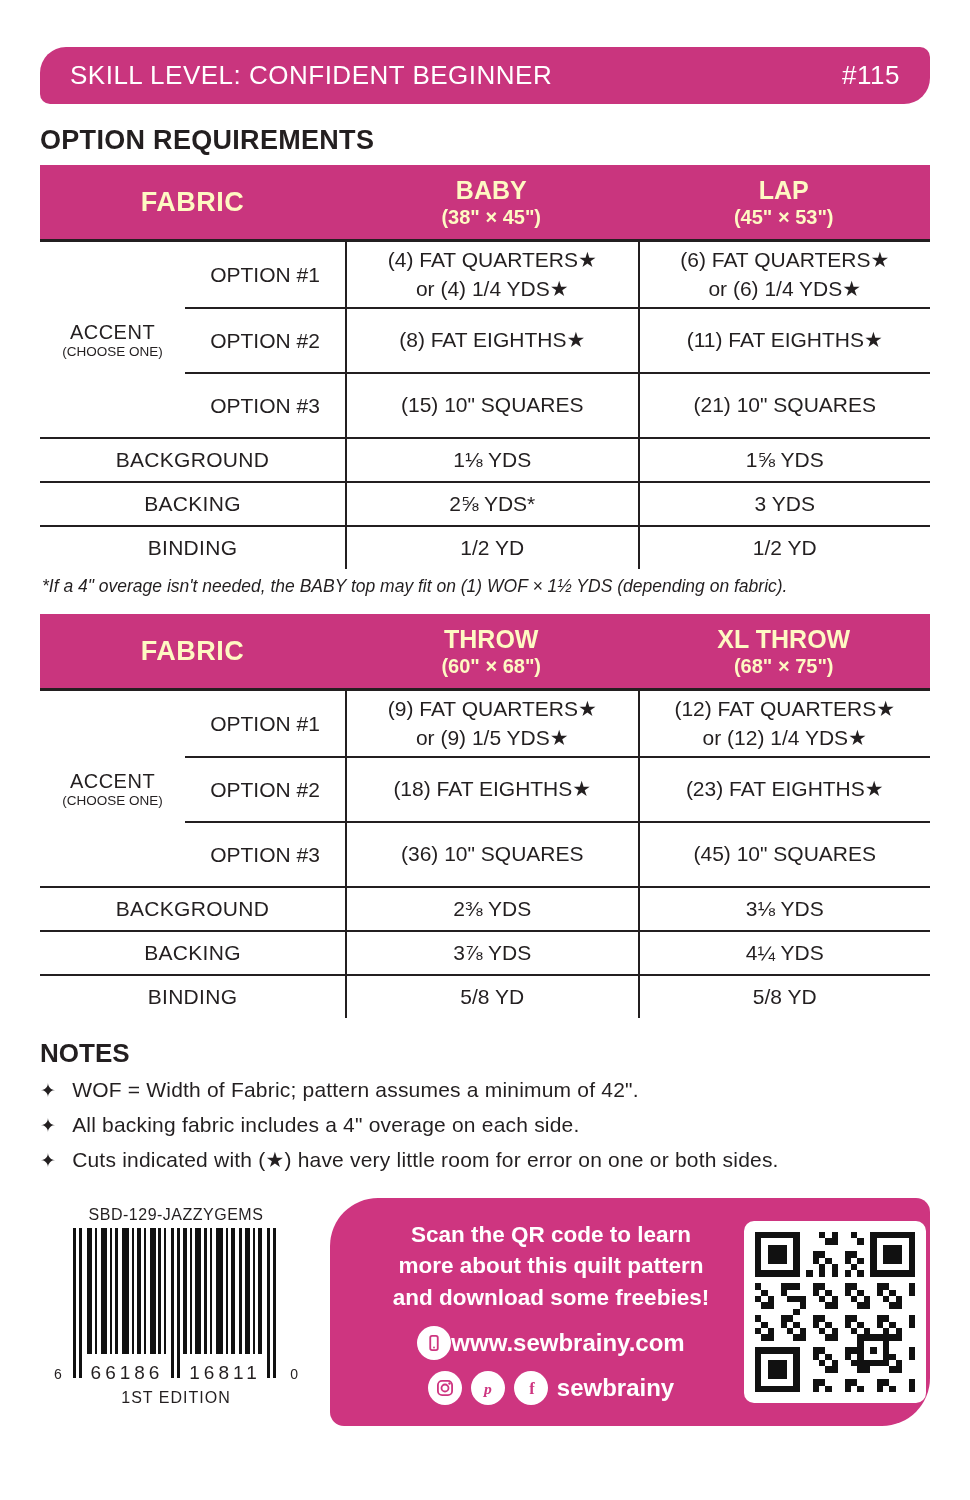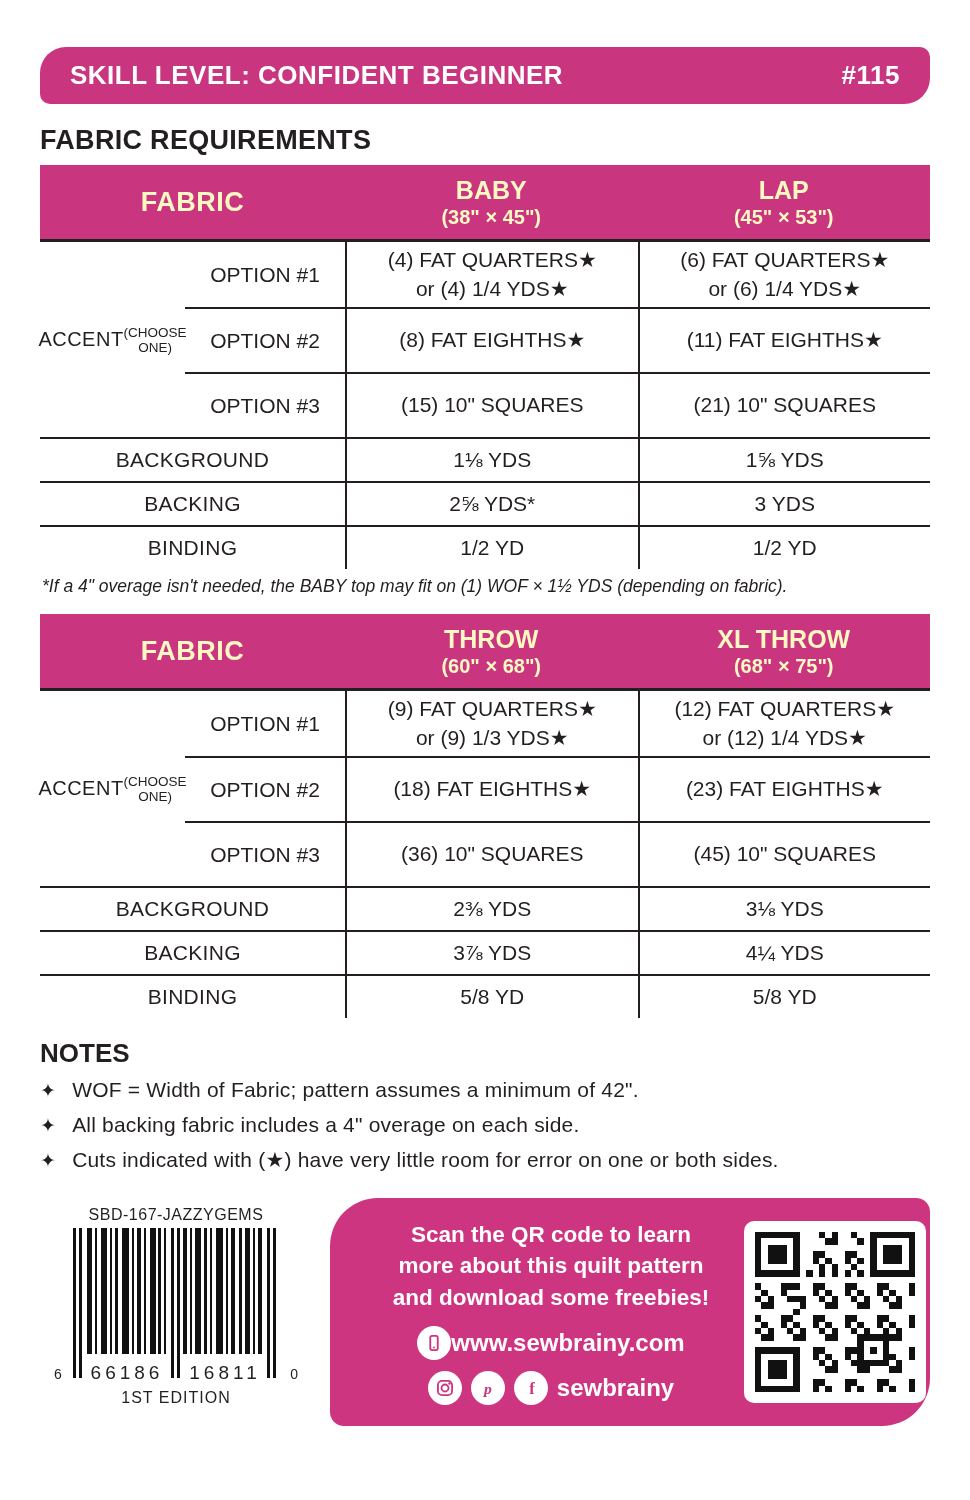--- a/index.html
+++ b/index.html
@@ -11,37 +11,37 @@
   html,body{ margin:0; padding:0; }
   body{
     width:970px; height:1500px; background:#fff; color:var(--ink);
     font-family:"Liberation Sans","DejaVu Sans",sans-serif; overflow:hidden;
   }
   
   .topbar{
     margin:47px 40px 0; height:57px; background:var(--pink);
     border-radius:26px 10px 26px 10px;
     display:flex; align-items:center; justify-content:space-between;
-    padding:0 30px; color:#fff; font-weight:bold; font-size:26px; letter-spacing:.5px;
+    padding:0 30px; color:#fff; font-weight:normal; font-size:26px; letter-spacing:.5px;
   }
   .section-title{ margin:21px 40px 9px; font-size:27px; font-weight:bold; letter-spacing:.3px; }
 
   
   .ftable{ margin:0 40px; }
   .thead{
     background:var(--pink); height:74px; display:flex; align-items:center;
     color:#fef9c3; font-weight:bold; text-align:center;
   }
   .th-fabric{ width:305px; font-size:27px; letter-spacing:.5px; }
   .th{ flex:1; line-height:1.2; }
   .tname{ font-size:25px; }
   .tsize{ font-size:20px; }
   .tbody{ border-top:3px solid var(--ink); font-size:21px; }
   .opts{ display:flex; }
-  .accent{ width:145px; display:flex; flex-direction:row; justify-content:center; align-items:center; text-align:center; }
+  .accent{ width:145px; display:flex; flex-direction:column; justify-content:center; align-items:center; text-align:center; }
   .accent-main{ font-size:20px; letter-spacing:.5px; }
   .accent-sub{ font-size:13.5px; }
   .optcol{ flex:1; display:flex; flex-direction:column; }
   .oprow{ display:flex; min-height:65px; }
   .oprow + .oprow{ border-top:2.5px solid var(--ink); }
   .oplabel{ width:160px; display:flex; align-items:center; justify-content:center; }
   .cell{
     flex:1; border-left:2.5px solid var(--ink); display:flex; align-items:center;
     justify-content:center; text-align:center; white-space:pre-line; line-height:1.35;
     padding:4px 10px;
@@ -88,21 +88,21 @@
   #qr{ width:160px; height:160px; }
 </style>
 </head>
 <body>
 
 <div class="topbar">
   <span>SKILL LEVEL: CONFIDENT BEGINNER</span>
   <span>#115</span>
 </div>
 
-<div class="section-title">FABRIC REQUIREMENTS</div>
+<div class="section-title">OPTION REQUIREMENTS</div>
 
 <div class="ftable">
   <div class="thead">
     <div class="th-fabric">FABRIC</div>
     <div class="th">
       <div class="tname">BABY</div>
       <div class="tsize">(38" × 45")</div>
     </div>
     <div class="th">
       <div class="tname">LAP</div>
@@ -171,21 +171,21 @@
   <div class="tbody">
     <div class="opts">
       <div class="accent">
         <div class="accent-main">ACCENT</div>
         <div class="accent-sub">(CHOOSE ONE)</div>
       </div>
       <div class="optcol">
         <div class="oprow">
           <div class="oplabel">OPTION #1</div>
           <div class="cell">(9) FAT QUARTERS★
-or (9) 1/3 YDS★</div>
+or (9) 1/5 YDS★</div>
           <div class="cell">(12) FAT QUARTERS★
 or (12) 1/4 YDS★</div>
         </div>
         <div class="oprow">
           <div class="oplabel">OPTION #2</div>
           <div class="cell">(18) FAT EIGHTHS★</div>
           <div class="cell">(23) FAT EIGHTHS★</div>
         </div>
         <div class="oprow">
           <div class="oplabel">OPTION #3</div>
@@ -224,21 +224,21 @@
   </div>
   <div class="note-item">
     <span class="note-bullet"></span>
     <span>Cuts indicated with (★) have very little room for error on one or both sides.</span>
   </div>
 </div>
 
 <div class="footer">
 
   <div class="barcode-block">
-    <div class="sku">SBD-167-JAZZYGEMS</div>
+    <div class="sku">SBD-129-JAZZYGEMS</div>
     <div class="bars-wrap">
       <svg width="210" height="152" viewBox="0 0 210 152">
         <g fill="#111">
           <rect x="2" y="0" width="3" height="150"></rect>
             <rect x="8" y="0" width="3" height="150"></rect>
           <rect x="16" y="0" width="5" height="126"></rect>
             <rect x="24" y="0" width="2" height="126"></rect>
           <rect x="30" y="0" width="6" height="126"></rect>
             <rect x="39" y="0" width="2" height="126"></rect>
           <rect x="44" y="0" width="3" height="126"></rect>

